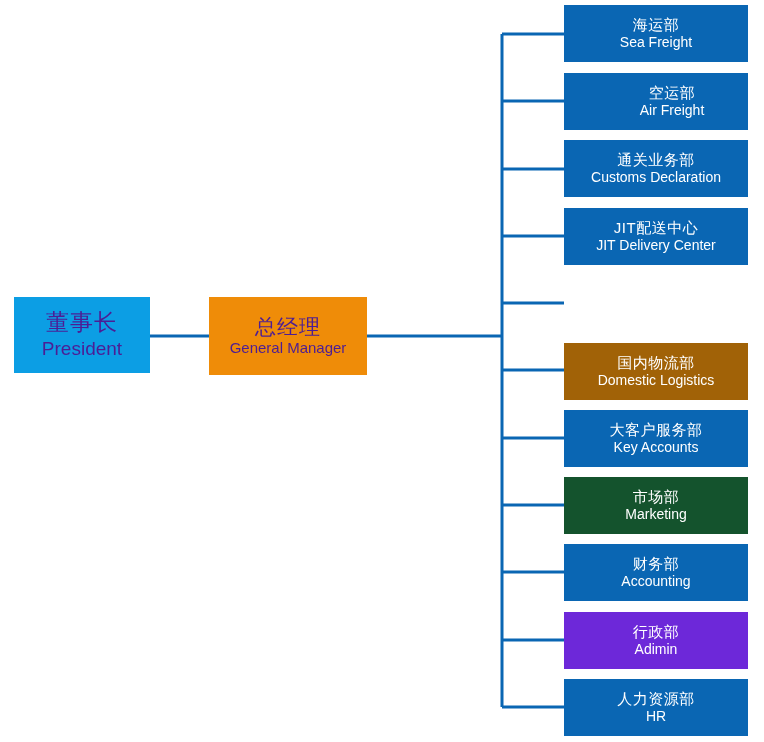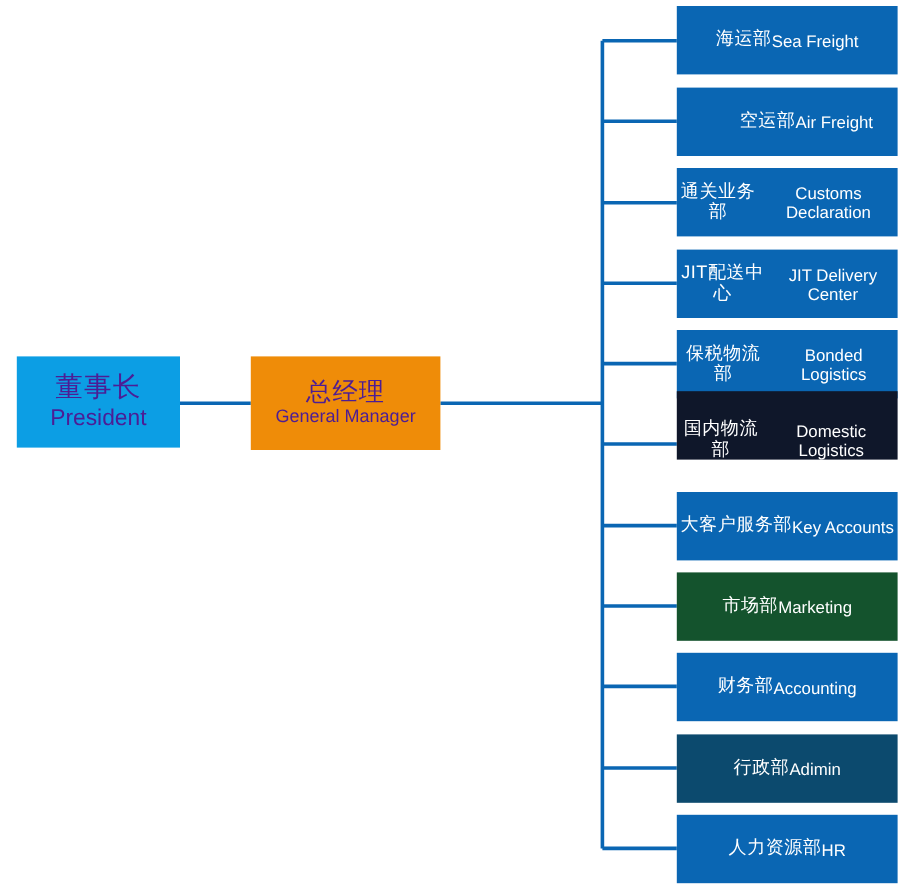--- a/index.html
+++ b/index.html
@@ -73,21 +73,21 @@
   #box-general-manager .en { font-size: 15px; }
 
   
   .dept-box {
     position: absolute;
     left: 564px;
     width: 184px;
     height: 57px;
     box-sizing: border-box;
     display: flex;
-    flex-direction: row;
+    flex-direction: column;
     align-items: center;
     justify-content: center;
     color: #ffffff;
     text-align: center;
     line-height: 1.1;
   }
   .dept-box .cn {
     font-size: 15px;
     letter-spacing: 0.5px;
   }
@@ -141,41 +141,37 @@
     <span class="en">Air Freight</span>
   </div>
   <div class="dept-box" style="top: 140px; background-color: rgb(10, 102, 179);">
     <span class="cn">通关业务部</span>
     <span class="en">Customs Declaration</span>
   </div>
   <div class="dept-box" style="top: 208px; background-color: rgb(10, 102, 179);">
     <span class="cn">JIT配送中心</span>
     <span class="en">JIT Delivery Center</span>
   </div>
-  <div class="dept-box" style="top: 275px; background-color: rgb(10, 102, 179);">
-    <span class="cn">保税物流部</span>
-    <span class="en">Bonded Logistics</span>
-  </div>
-  <div class="dept-box" style="top: 326px; background-color: #0f172a; align-items: flex-end;">
+  <div class="dept-box" style="top: 343px; background-color: #a16207;">
     <span class="cn">国内物流部</span>
     <span class="en">Domestic Logistics</span>
   </div>
   <div class="dept-box" style="top: 410px; background-color: rgb(10, 102, 179);">
     <span class="cn">大客户服务部</span>
     <span class="en">Key Accounts</span>
   </div>
   <div class="dept-box" style="top: 477px; background-color: #14532d;">
     <span class="cn">市场部</span>
     <span class="en">Marketing</span>
   </div>
   <div class="dept-box" style="top: 544px; background-color: rgb(10, 102, 179);">
     <span class="cn">财务部</span>
     <span class="en">Accounting</span>
   </div>
-  <div class="dept-box" style="top: 612px; background-color: #0c4a6e;">
+  <div class="dept-box" style="top: 612px; background-color: #6d28d9;">
     <span class="cn">行政部</span>
     <span class="en">Adimin</span>
   </div>
   <div class="dept-box" style="top: 679px; background-color: rgb(10, 102, 179);">
     <span class="cn">人力资源部</span>
     <span class="en">HR</span>
   </div>
 
 </div>
 

